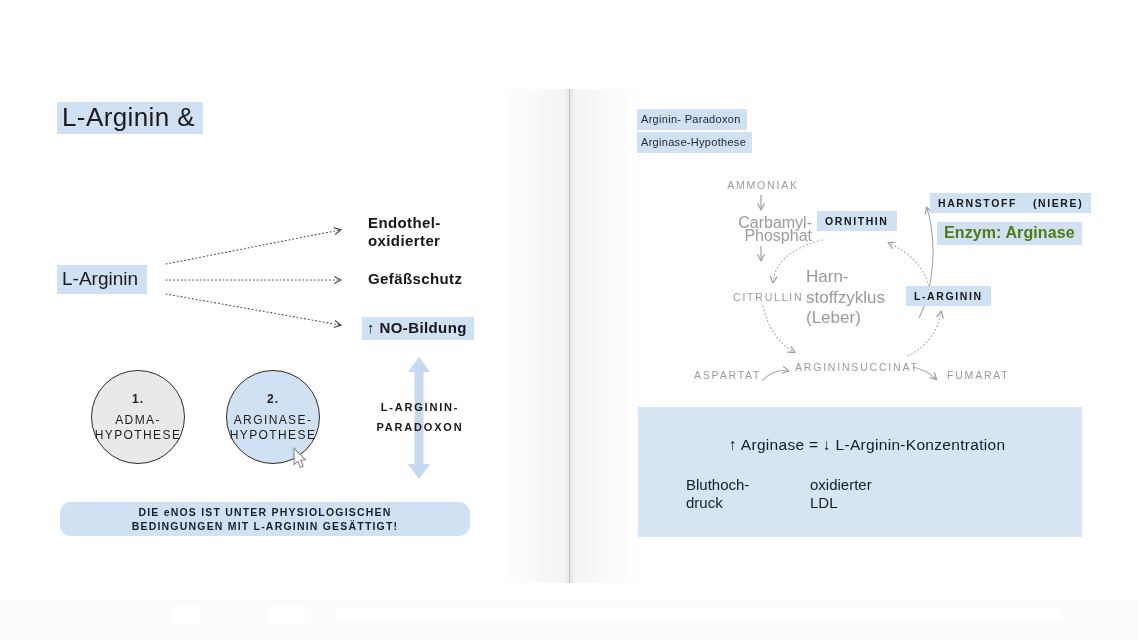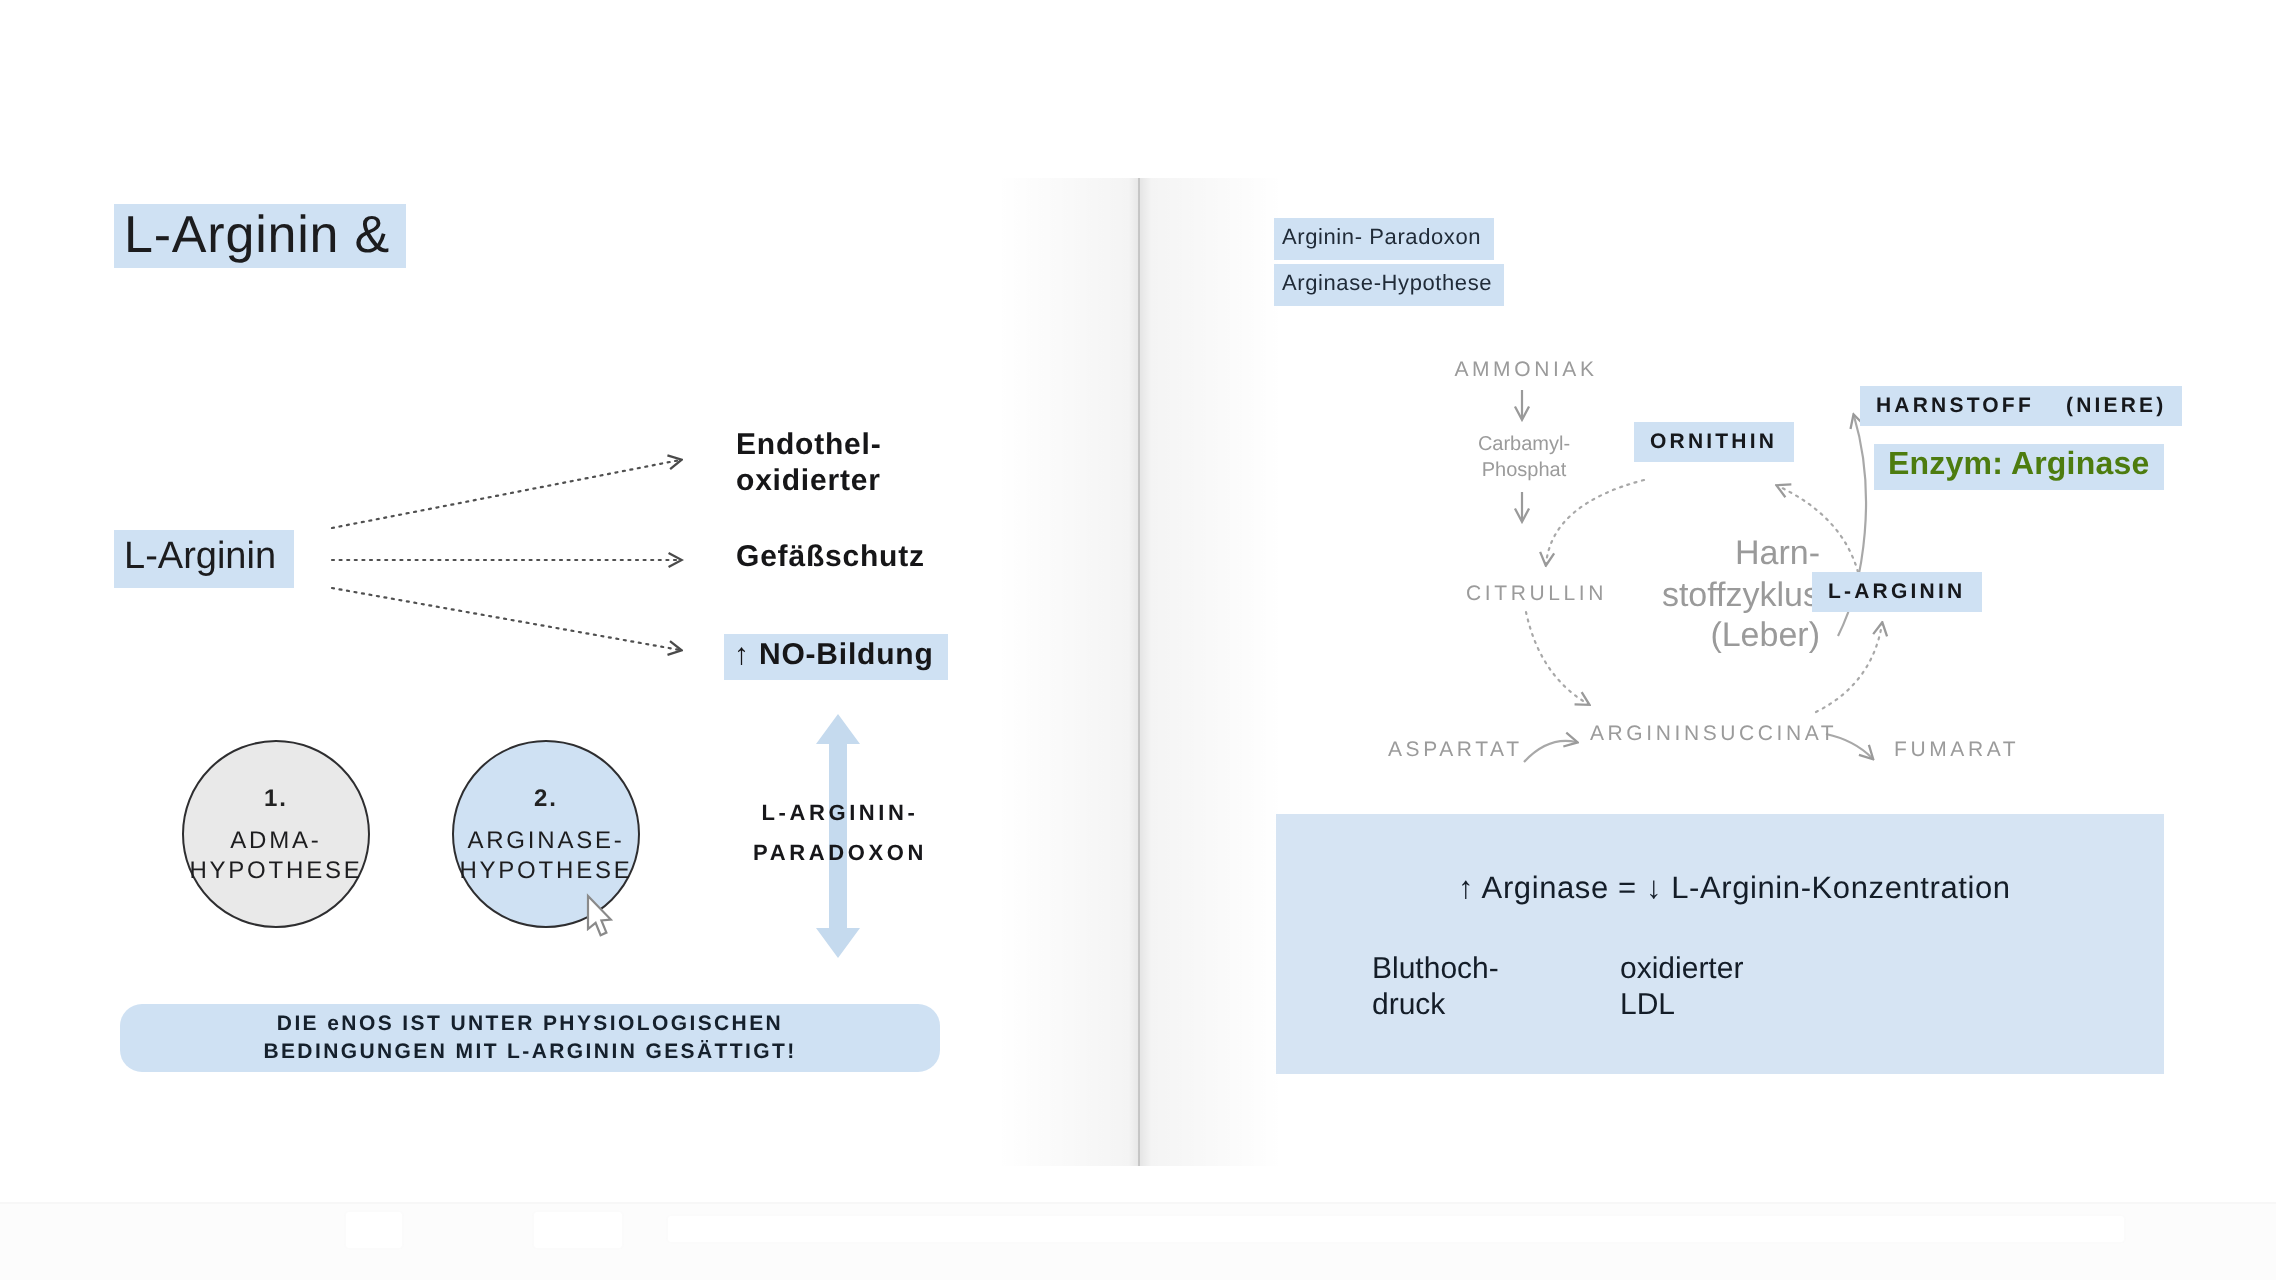--- a/index.html
+++ b/index.html
@@ -49,28 +49,28 @@
     display:flex;flex-direction:column;align-items:center;justify-content:center;
     font-size:10.5px;font-weight:bold;letter-spacing:1.2px;line-height:14px;color:#15202c;
     text-align:center;
     border-radius:11px;
   }
   
   .title-right{left:637px;top:109px;font-size:11px;line-height:18px;letter-spacing:0.3px;color:#202b38;}
   .title-right .line{display:table;padding:1px 6px 2px 4px;margin-bottom:2px;}
   
   .glabel{font-size:10.5px;letter-spacing:1.8px;color:#9b9b9b;white-space:nowrap;}
-  .gsmall{font-size:10px;color:#9b9b9b;line-height:13px;text-align:center;}
+  .gsmall{font-size:16px;color:#9b9b9b;line-height:13px;text-align:right;}
   .lbl-ammoniak{left:712px;top:179px;width:102px;text-align:center;}
   .lbl-carbamyl{left:712px;top:216px;width:100px;}
   .lbl-citrullin{left:733px;top:291px;}
   .lbl-aspartat{left:694px;top:369px;}
   .lbl-arginsucc{left:795px;top:361px;}
   .lbl-fumarat{left:947px;top:369px;}
-  .cycle-center{left:806px;top:267px;width:104px;text-align:right;
+  .cycle-center{left:806px;top:267px;width:104px;text-align:left;
     font-size:17px;line-height:20.5px;color:#9a9a9a;}
   
   .chip{background:#cfe1f3;font-size:10.5px;font-weight:bold;letter-spacing:1.6px;color:#16181c;
     padding:4px 8px 4px 8px;white-space:nowrap;}
   .chip-ornithin{left:817px;top:211px;}
   .chip-larginin{left:906px;top:286px;}
   .harnstoff-col{left:930px;top:193px;width:100px;display:flex;align-items:center;}
   .harnstoff-col .chip{margin-bottom:1px;}
   .chip-enzym{left:937px;top:222px;background:#cfe1f3;font-size:16px;font-weight:bold;
     letter-spacing:0.1px;color:#4d7c0f;padding:2px 7px 3px 7px;white-space:nowrap;}

